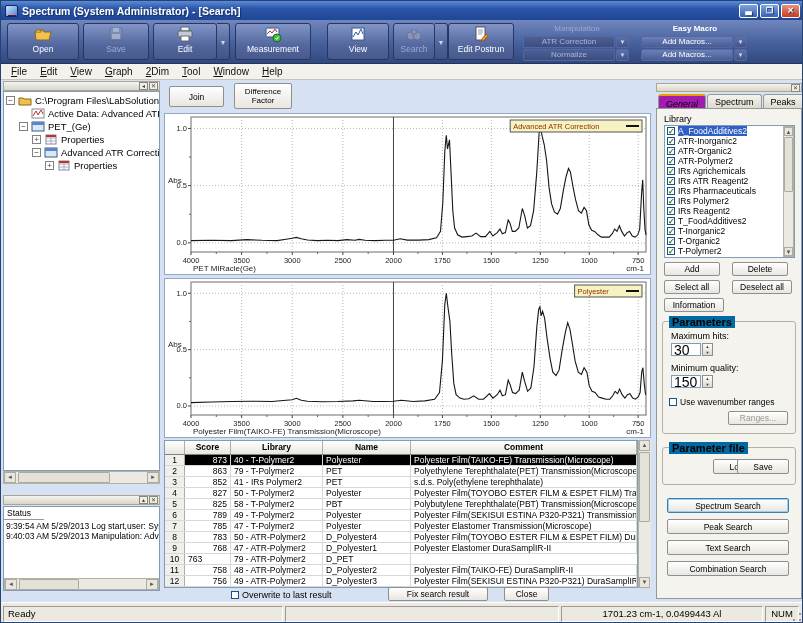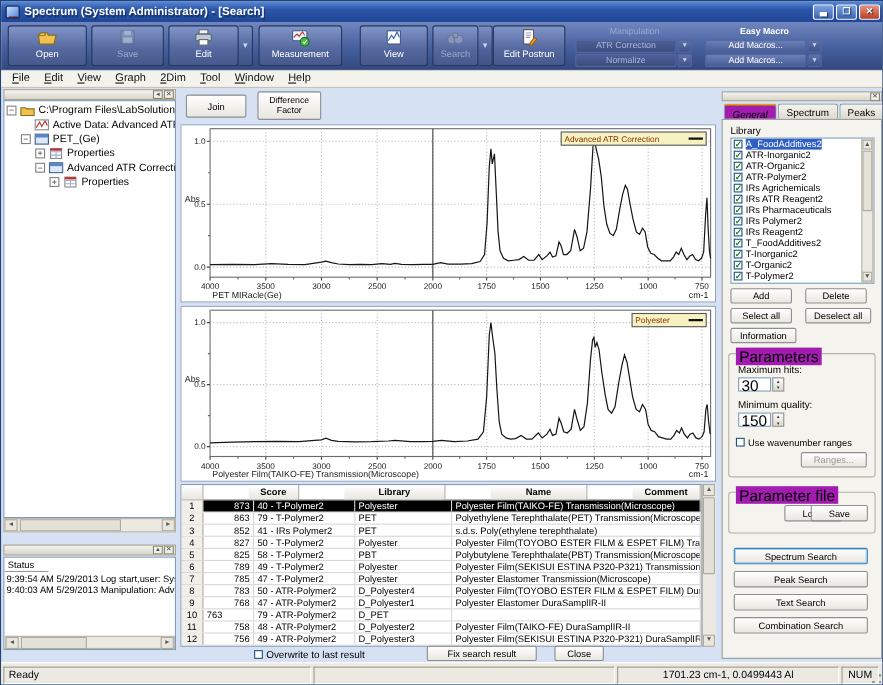--- a/index.html
+++ b/index.html
@@ -62,21 +62,21 @@
   .ticon16{width:14px;height:11px;margin-right:3px;flex:none;position:relative;}
   .hscroll{background:#ece9e2;border:1px solid #b5b2a5;display:flex;align-items:center;}
   .scr-arrow{width:12px;height:11px;background:#e8e6df;border:1px solid #aeab9d;
     font-size:6px;line-height:9px;text-align:center;color:#555;flex:none;}
   .scr-thumb{height:11px;background:#e3e1d8;border:1px solid #aeab9d;border-radius:1px;}
   
   .chart-box{background:#fff;border:1px solid #93a8c4;}
   
   .rtable{border:1px solid #7f9db9;background:#fff;overflow:hidden;font-size:8.5px;}
   .trow{display:flex;height:11px;border-bottom:1px solid #d8d8d8;}
-  .trow.hdr{height:14px;font-weight:bold;border-bottom:1px solid #808080;gap:41px;}
+  .trow.hdr{height:14px;font-weight:bold;border-bottom:1px solid #808080;}
   .tcell{padding:0 3px;overflow:hidden;white-space:nowrap;border-right:1px solid #d8d8d8;
     line-height:11px;}
   .trow.hdr .tcell{background:linear-gradient(#ffffff,#e8e6df);border-right:1px solid #b0aea0;
     text-align:center;line-height:13px;}
   .tcell.num{background:#f0efe9;border-right:1px solid #b0aea0;text-align:center;flex:none;}
   .trow.sel .tcell:not(.num){background:#000;color:#fff;}
   .vscroll{position:absolute;background:#ece9e2;border-left:1px solid #b5b2a5;}
   
   .tabs{display:flex;font-size:9px;}
   .tab{padding:2px 7px 1px 7px;border:1px solid #919b9c;border-bottom:none;
@@ -88,21 +88,21 @@
   .liblist{background:#fff;border:1px solid #7f9db9;font-size:8.5px;overflow:hidden;position:relative;}
   .librow{display:flex;align-items:center;height:10px;padding-left:2px;white-space:nowrap;}
   .librow.sel .libtext{background:#2f5fc4;color:#fff;}
   .cb{width:8px;height:8px;border:1px solid #1c5180;background:#fff;flex:none;margin-right:3px;
     font-size:8px;line-height:7px;text-align:center;color:#1c7c1c;font-weight:bold;}
   .btn{border:1px solid #8e8f8f;border-radius:2px;background:linear-gradient(#ffffff,#e8e6df);
     font-size:8.5px;text-align:center;color:#000;position:absolute;}
   .btn.focus{border:1px solid #3c7fb1;box-shadow:inset 0 0 0 1px #9ecdf0;}
   .btn.disabled{color:#9a9a8f;}
   .groupbox{border:1px solid #b4b2a4;border-radius:3px;position:absolute;}
-  .grouplab{position:absolute;top:-6px;left:6px;background:#a21caf;padding:0 3px;font-size:14px;}
+  .grouplab{position:absolute;top:-6px;left:6px;background:#0369a1;padding:0 3px;font-size:11px;font-weight:bold;}
   .spin{position:absolute;border:1px solid #7f9db9;background:#fff;font-size:14px;
     padding:1px 2px;width:30px;height:13px;line-height:10px;}
   .spinarrows{position:absolute;width:11px;height:13px;border:1px solid #8e8f8f;
     background:linear-gradient(#fdfdfd,#dcd9cd);font-size:4px;color:#333;text-align:center;line-height:6px;}
   
   .statusbar{left:0;top:601px;width:803px;height:22px;background:#ece9e2;
     border-top:1px solid #fff;font-size:9.5px;color:#000;}
   .sb-panel{position:absolute;top:3px;height:16px;border:1px solid;border-color:#9e9b8e #fff #fff #9e9b8e;
     padding:1px 4px;overflow:hidden;white-space:nowrap;}
   .grip{position:absolute;right:1px;bottom:1px;width:12px;height:12px;

